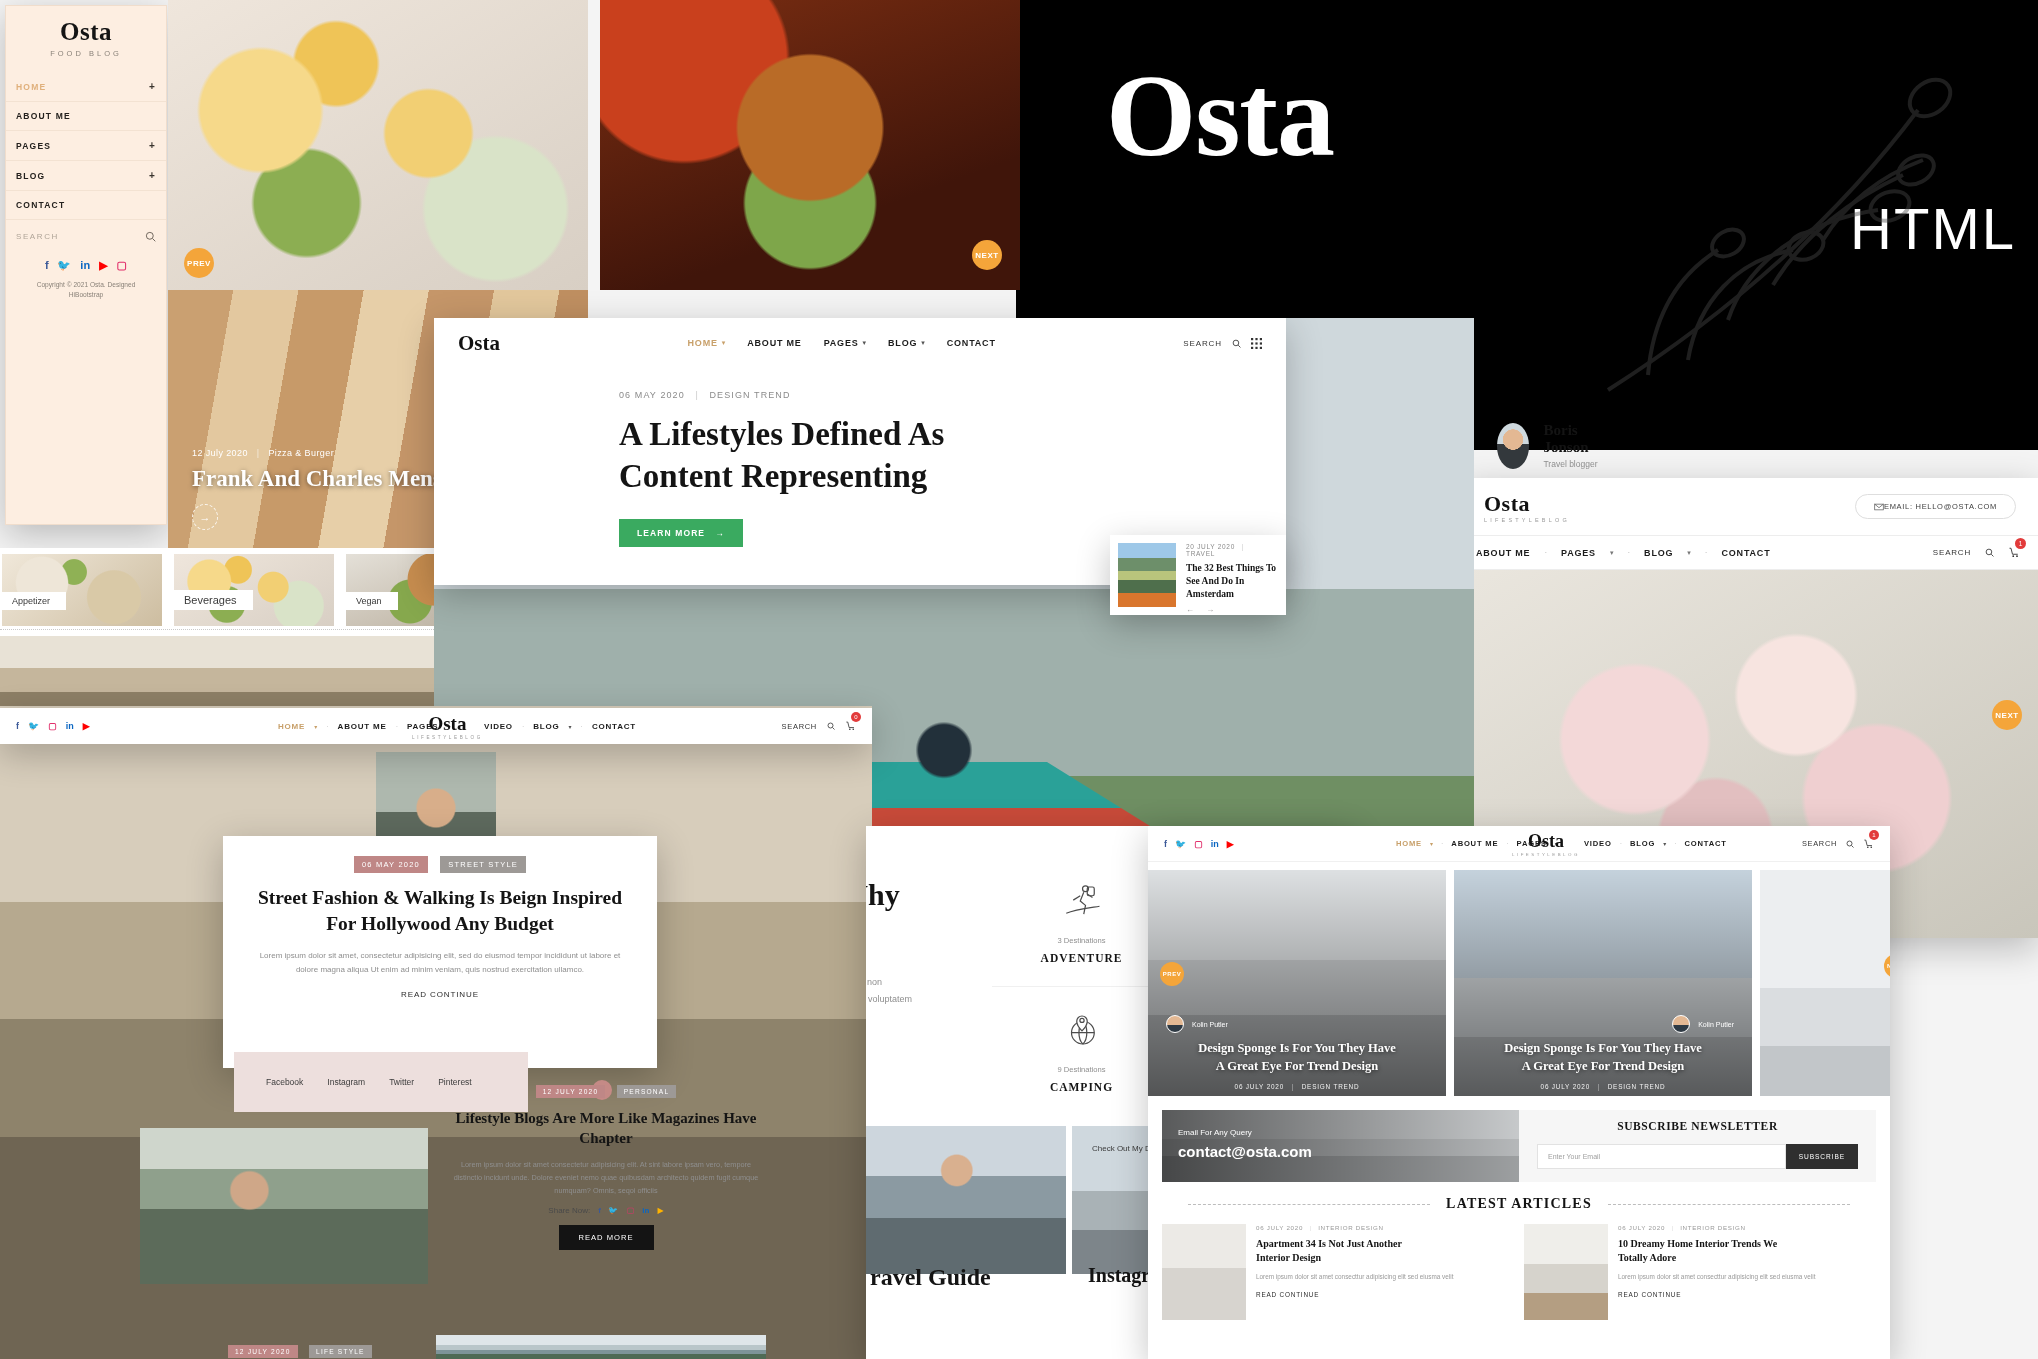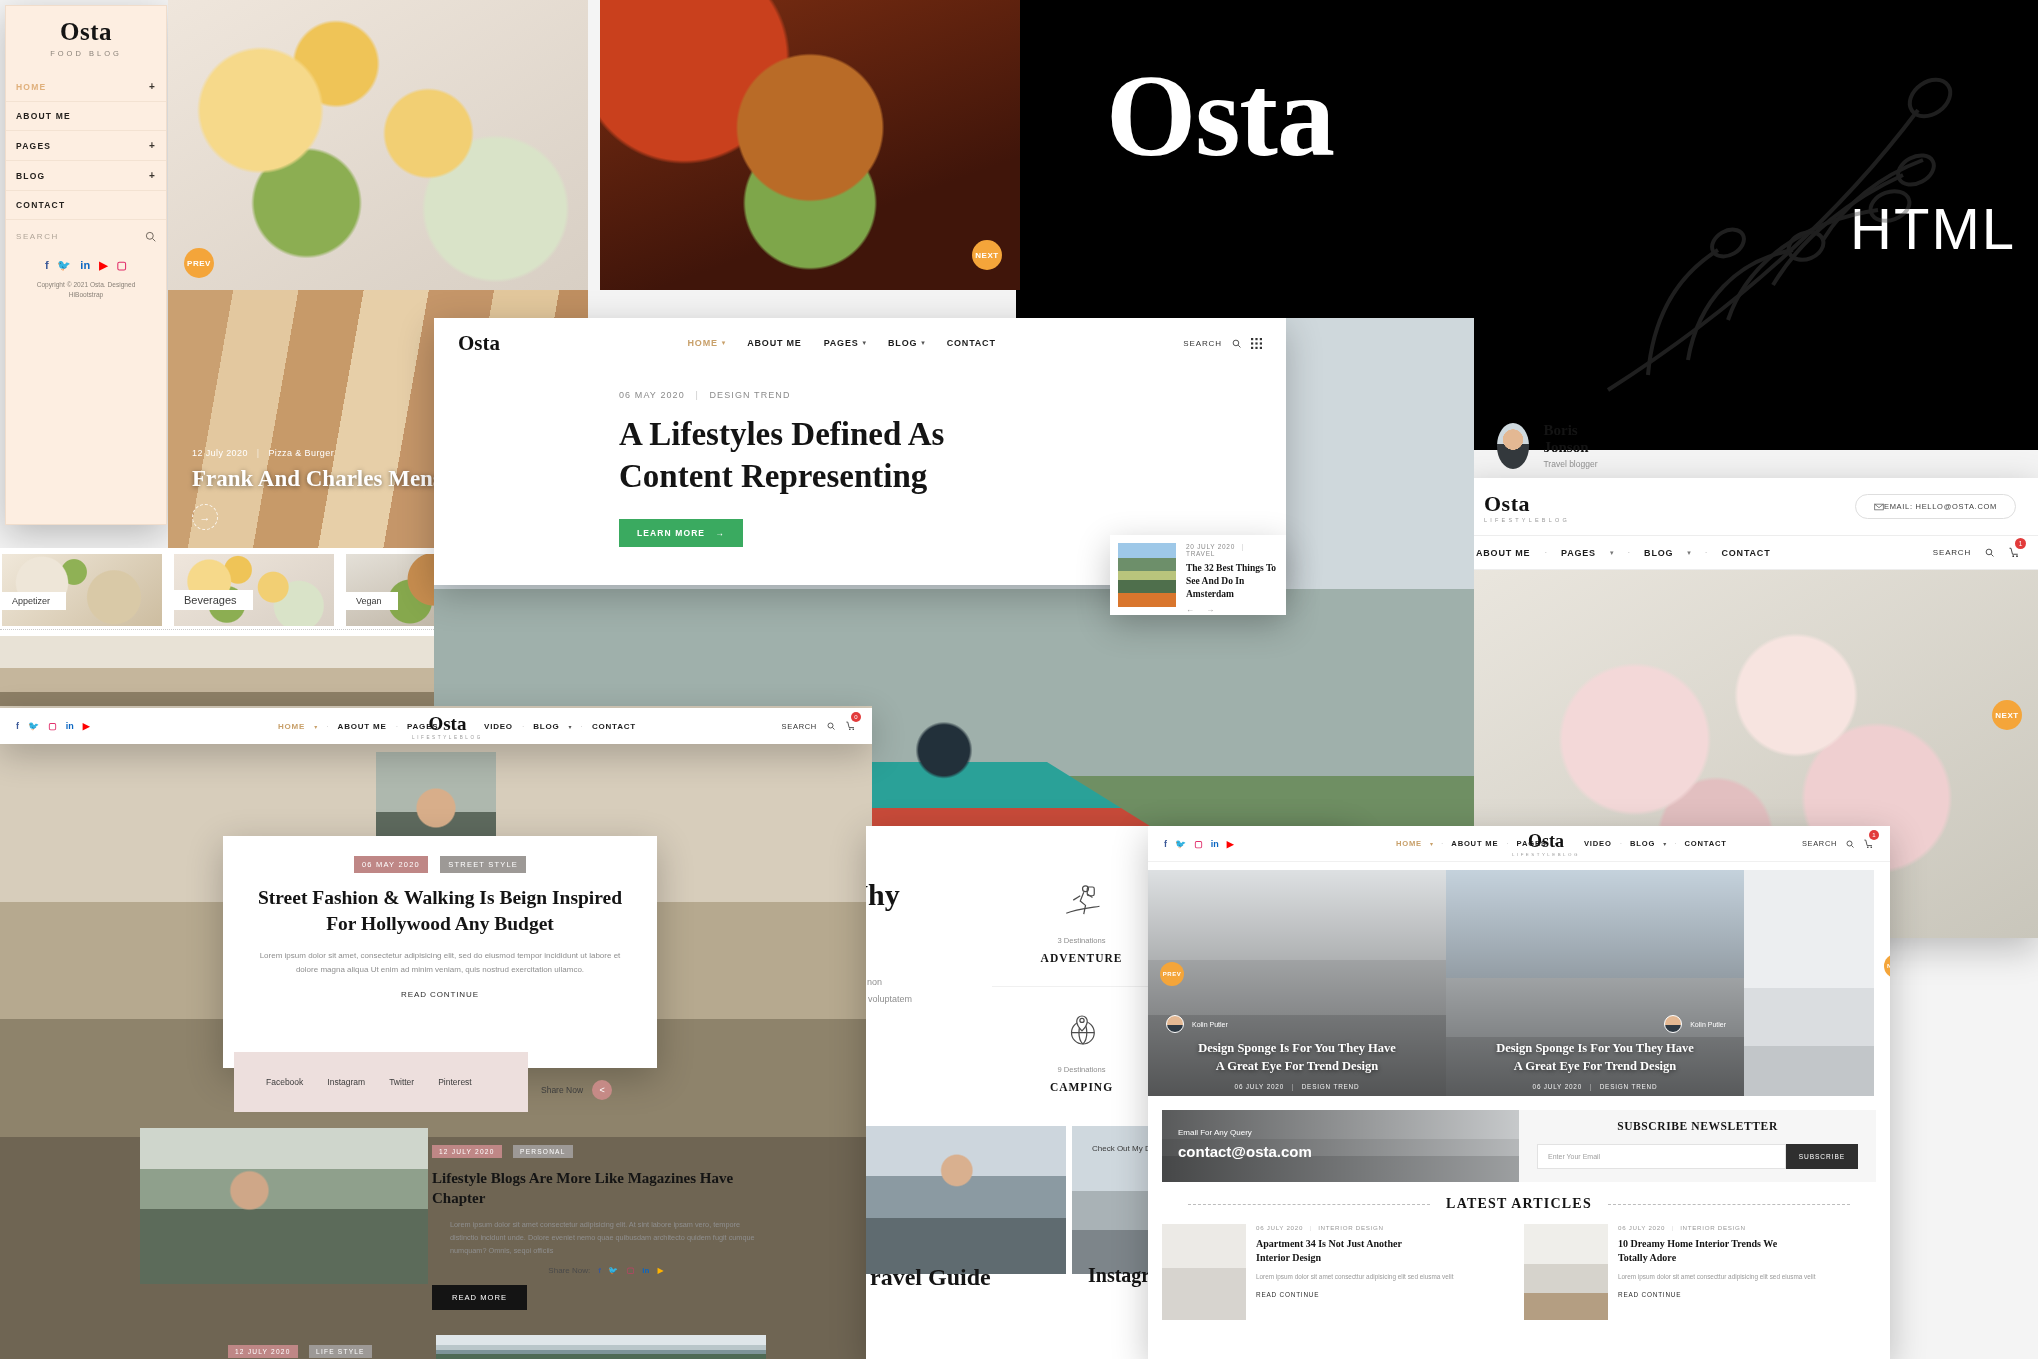--- a/index.html
+++ b/index.html
@@ -405,21 +405,21 @@
       <span style="font-size:8.5px;color:#3c3c3c;">Twitter</span>
       <span style="font-size:8.5px;color:#3c3c3c;">Pinterest</span>
     </div>
     <div class="abs" style="left:318px;bottom:-32px;display:flex;align-items:center;gap:9px;">
       <span style="font-size:8.5px;color:#3c3c3c;">Share Now</span>
       <span style="width:20px;height:20px;border-radius:50%;background:#c58a86;color:#fff;display:flex;align-items:center;justify-content:center;font-size:9px;">&lt;</span>
     </div>
   </div>
 
   <div class="abs ph-desk" style="left:140px;top:1128px;width:288px;height:156px;"></div>
-  <div class="abs" style="left:432px;top:1124px;width:348px;height:186px;">
+  <div class="abs" style="left:432px;top:1064px;width:348px;height:186px;text-align:center;">
     <div style="padding-top:16px;">
       <span class="badge b-rose" style="font-size:6.6px;padding:3px 7px;">12 JULY 2020</span>
       <span class="badge b-gray" style="font-size:6.6px;padding:3px 7px;margin-left:7px;">PERSONAL</span>
     </div>
     <div class="serif" style="font-size:15px;font-weight:700;color:#141414;line-height:1.36;margin-top:10px;">
       <div>Lifestyle Blogs Are More Like Magazines Have</div>
       <div>Chapter</div>
     </div>
     <div style="font-size:7.3px;color:#8f8f8f;line-height:1.8;margin-top:9px;padding:0 18px;">Lorem ipsum dolor sit amet consectetur adipisicing elit. At sint labore ipsam vero, tempore distinctio incidunt unde. Dolore eveniet nemo quae quibusdam architecto quidem fugit cumque numquam? Omnis, seqoi officiis</div>
     <div style="margin-top:9px;display:flex;align-items:center;justify-content:center;gap:8px;font-size:8px;color:#4a4a4a;">
@@ -551,21 +551,21 @@
           <svg width="11" height="11" viewBox="0 0 16 16">
               <path d="M2 3 h2 l2 8 h7" fill="none" stroke="#333" stroke-width="1.2"></path>
               <circle cx="7" cy="13.5" r="1.2" fill="#333"></circle>
               <circle cx="12" cy="13.5" r="1.2" fill="#333"></circle>
             </svg>
           <span style="position:absolute;top:-5px;right:-5px;background:#e23b3b;color:#fff;border-radius:50%;width:10px;height:10px;font-size:6px;display:flex;align-items:center;justify-content:center;">1</span>
         </div>
       </div>
     </div>
 
-    <div style="display:flex;padding:8px 0 0 0;height:234px;position:relative;">
+    <div style="display:flex;gap:8px;padding:8px 0 0 0;height:234px;position:relative;">
       <div class="ph-kitchen" style="width:298px;height:226px;position:relative;">
         <div class="ovl"></div>
         <div class="abs" style="left:18px;bottom:6px;color:#fff;width:262px;">
           <div style="display:flex;align-items:center;gap:8px;margin-bottom:7px;">
             <div style="width:18px;height:18px;border-radius:50%;background:linear-gradient(180deg,#e3b893 0 55%,#2f3a44 55% 100%);border:1.5px solid #fff;"></div>
             <span style="font-size:7px;">Kolin Putler</span>
           </div>
           <div class="serif" style="font-size:12.5px;font-weight:700;line-height:1.4;text-align:center;text-shadow:0 1px 4px rgba(0,0,0,.6);">
             <div>Design Sponge Is For You They Have</div>
             <div>A Great Eye For Trend Design</div>

